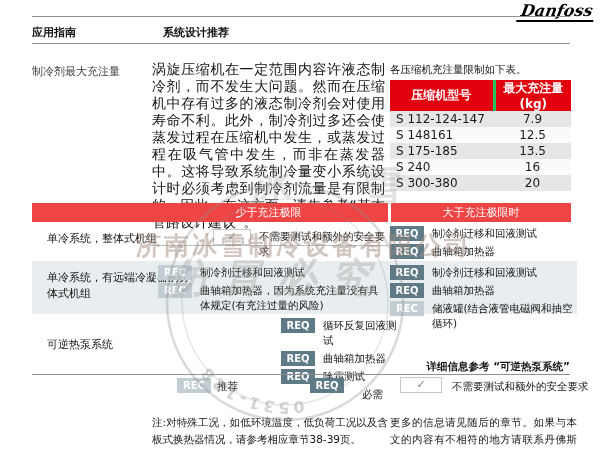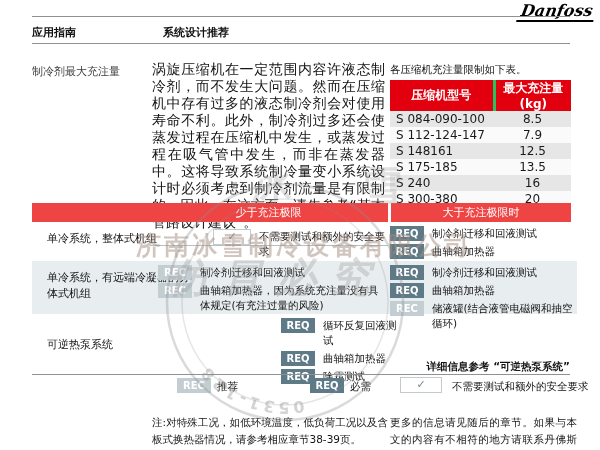--- a/index.html
+++ b/index.html
@@ -100,24 +100,20 @@
     <div class="table-caption">各压缩机充注量限制如下表。</div>
     <table class="charge-table">
       <thead>
         <tr>
           <th>压缩机型号</th>
           <th>最大充注量(kg)</th>
         </tr>
       </thead>
       <tbody>
         <tr>
-            <td class="model">S 084-090-100</td>
-            <td class="qty">8.5</td>
-          </tr>
-        <tr>
             <td class="model">S 112-124-147</td>
             <td class="qty">7.9</td>
           </tr>
         <tr>
             <td class="model">S 148161</td>
             <td class="qty">12.5</td>
           </tr>
         <tr>
             <td class="model">S 175-185</td>
             <td class="qty">13.5</td>
@@ -199,21 +195,21 @@
         <span class="badge req">REQ</span>
         <span class="badge-text">除霜测试</span>
       </div>
     </div>
     <div class="detail-note">详细信息参考 “可逆热泵系统”</div>
 
     <div class="rule legend-rule"></div>
     <span class="legend-badge" style="left:177px;background:#c3ced3;">REC</span>
     <span class="legend-item" style="left:217px;">推荐</span>
     <span class="legend-badge" style="left:310px;background:#5e7a87;">REQ</span>
-    <span class="legend-item" style="left:350px;">必需</span>
+    <span class="legend-item" style="left:362px;margin-top:8px;">必需</span>
     <span class="legend-check">✓</span>
     <span class="legend-item" style="left:452px;">不需要测试和额外的安全要求</span>
 
     <div class="footnote" style="left:152px;width:236px;">注:对特殊工况，如低环境温度，低负荷工况以及含板式换热器情况，请参考相应章节38-39页。</div>
     <div class="footnote" style="left:390px;width:187px;">更多的信息请见随后的章节。如果与本文的内容有不相符的地方请联系丹佛斯技术支持。</div>
 
   </div>
 </div>
 
 </body></html>

